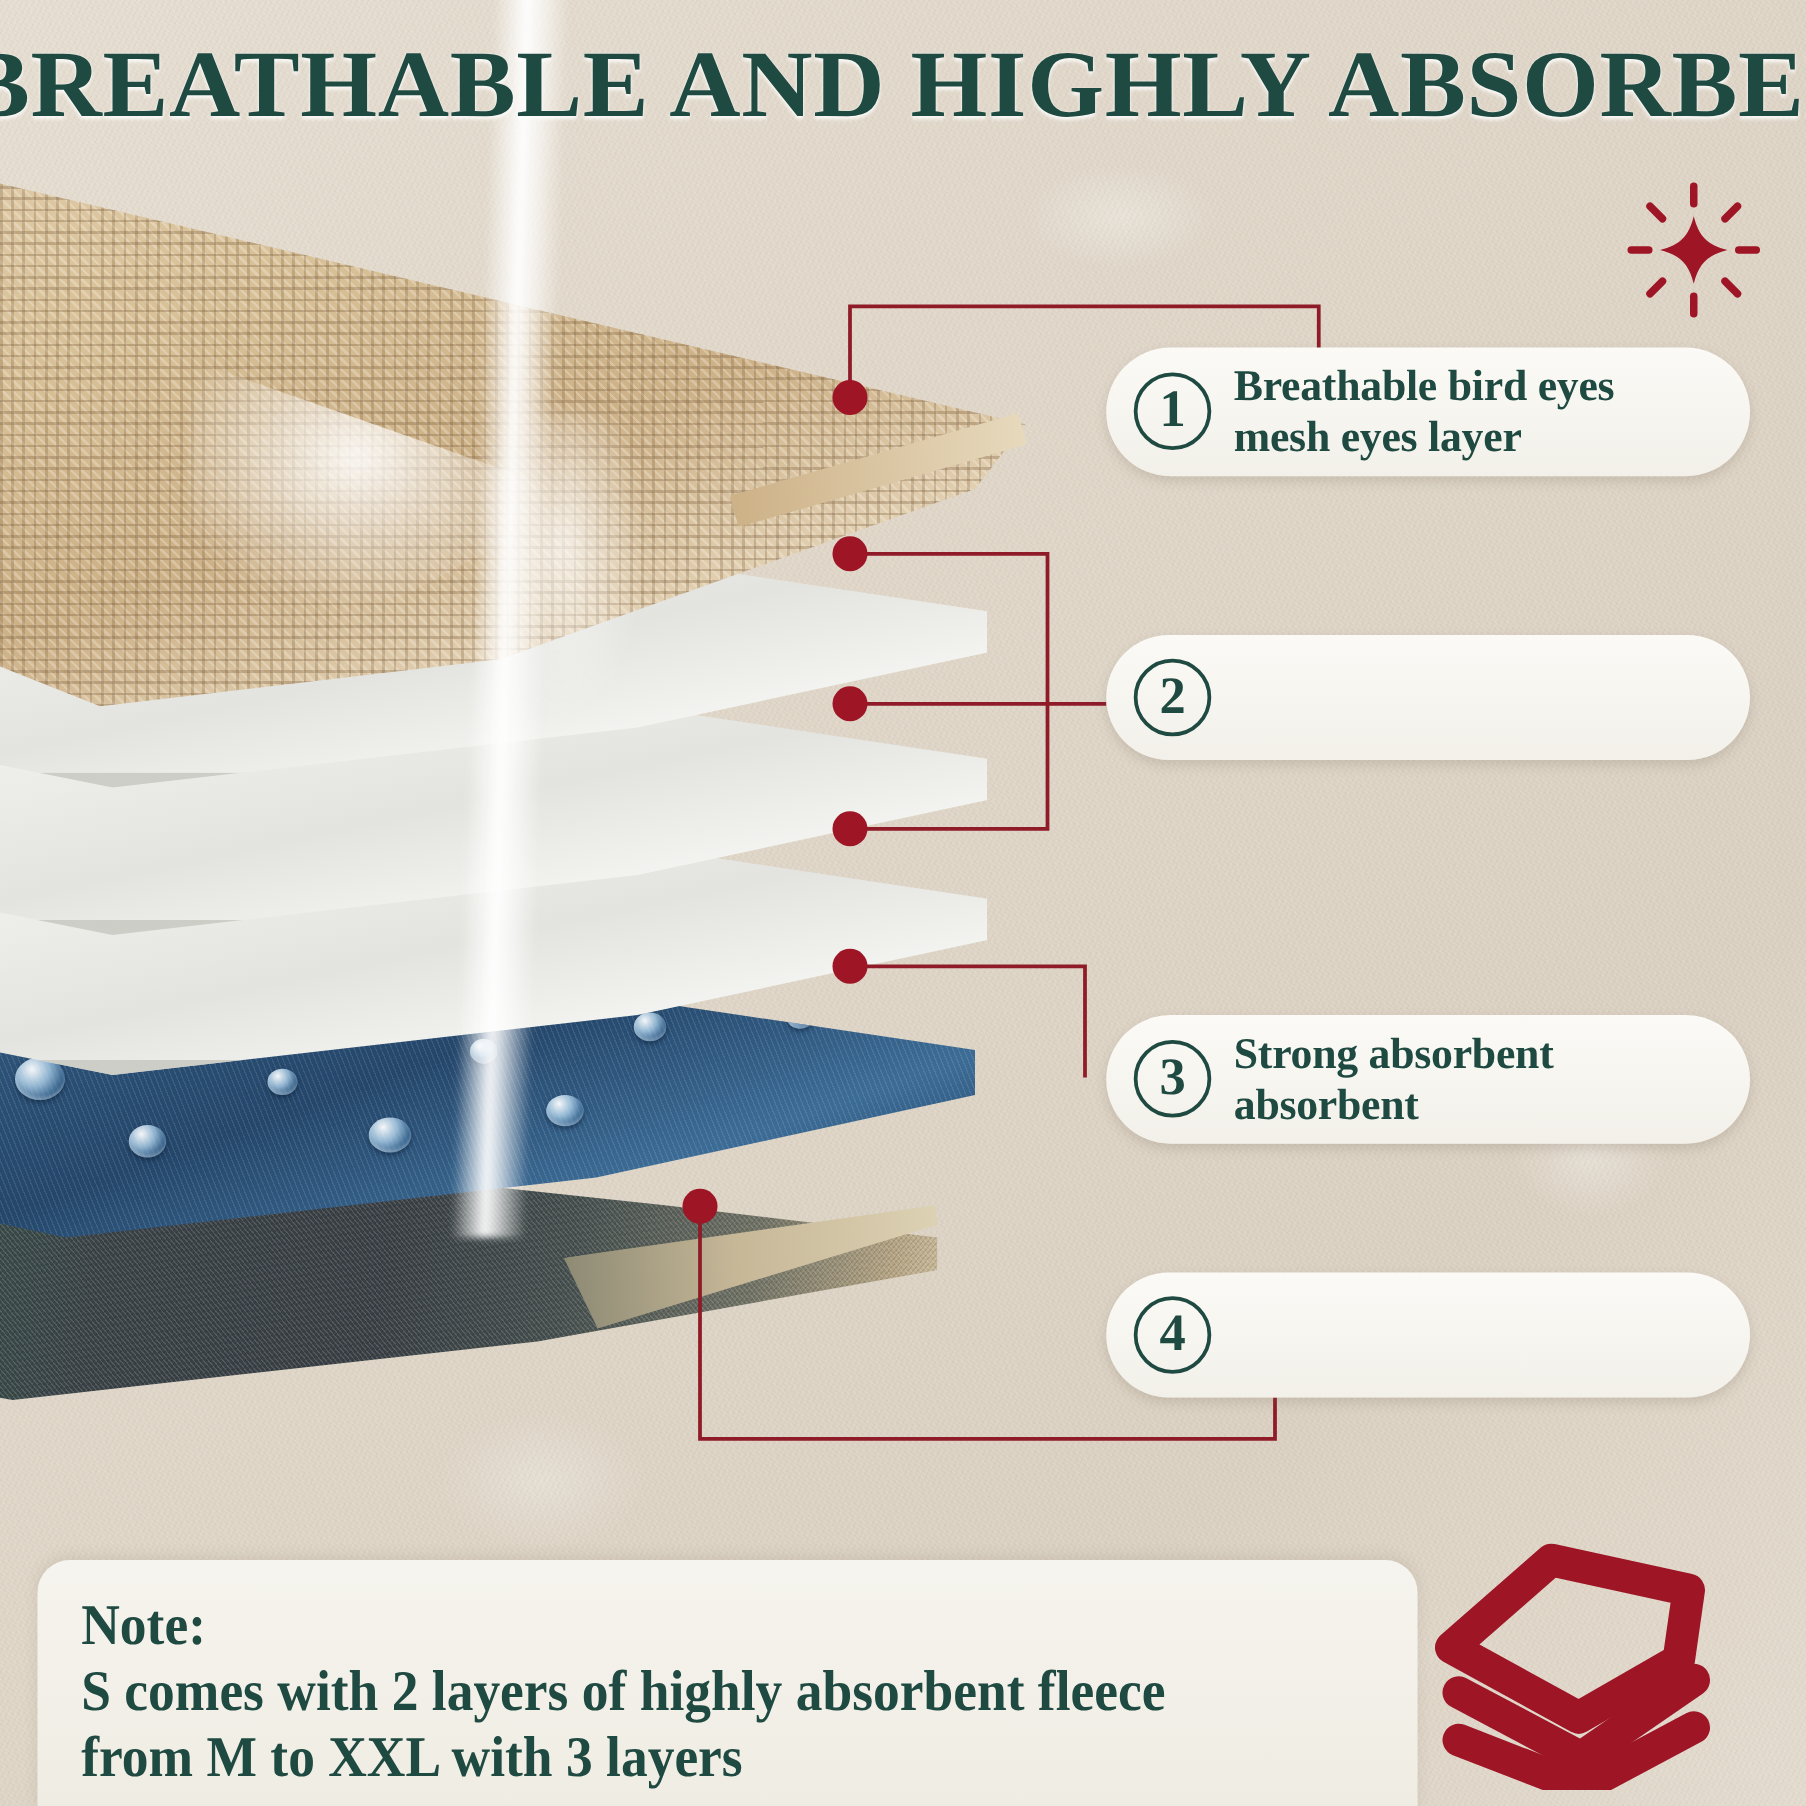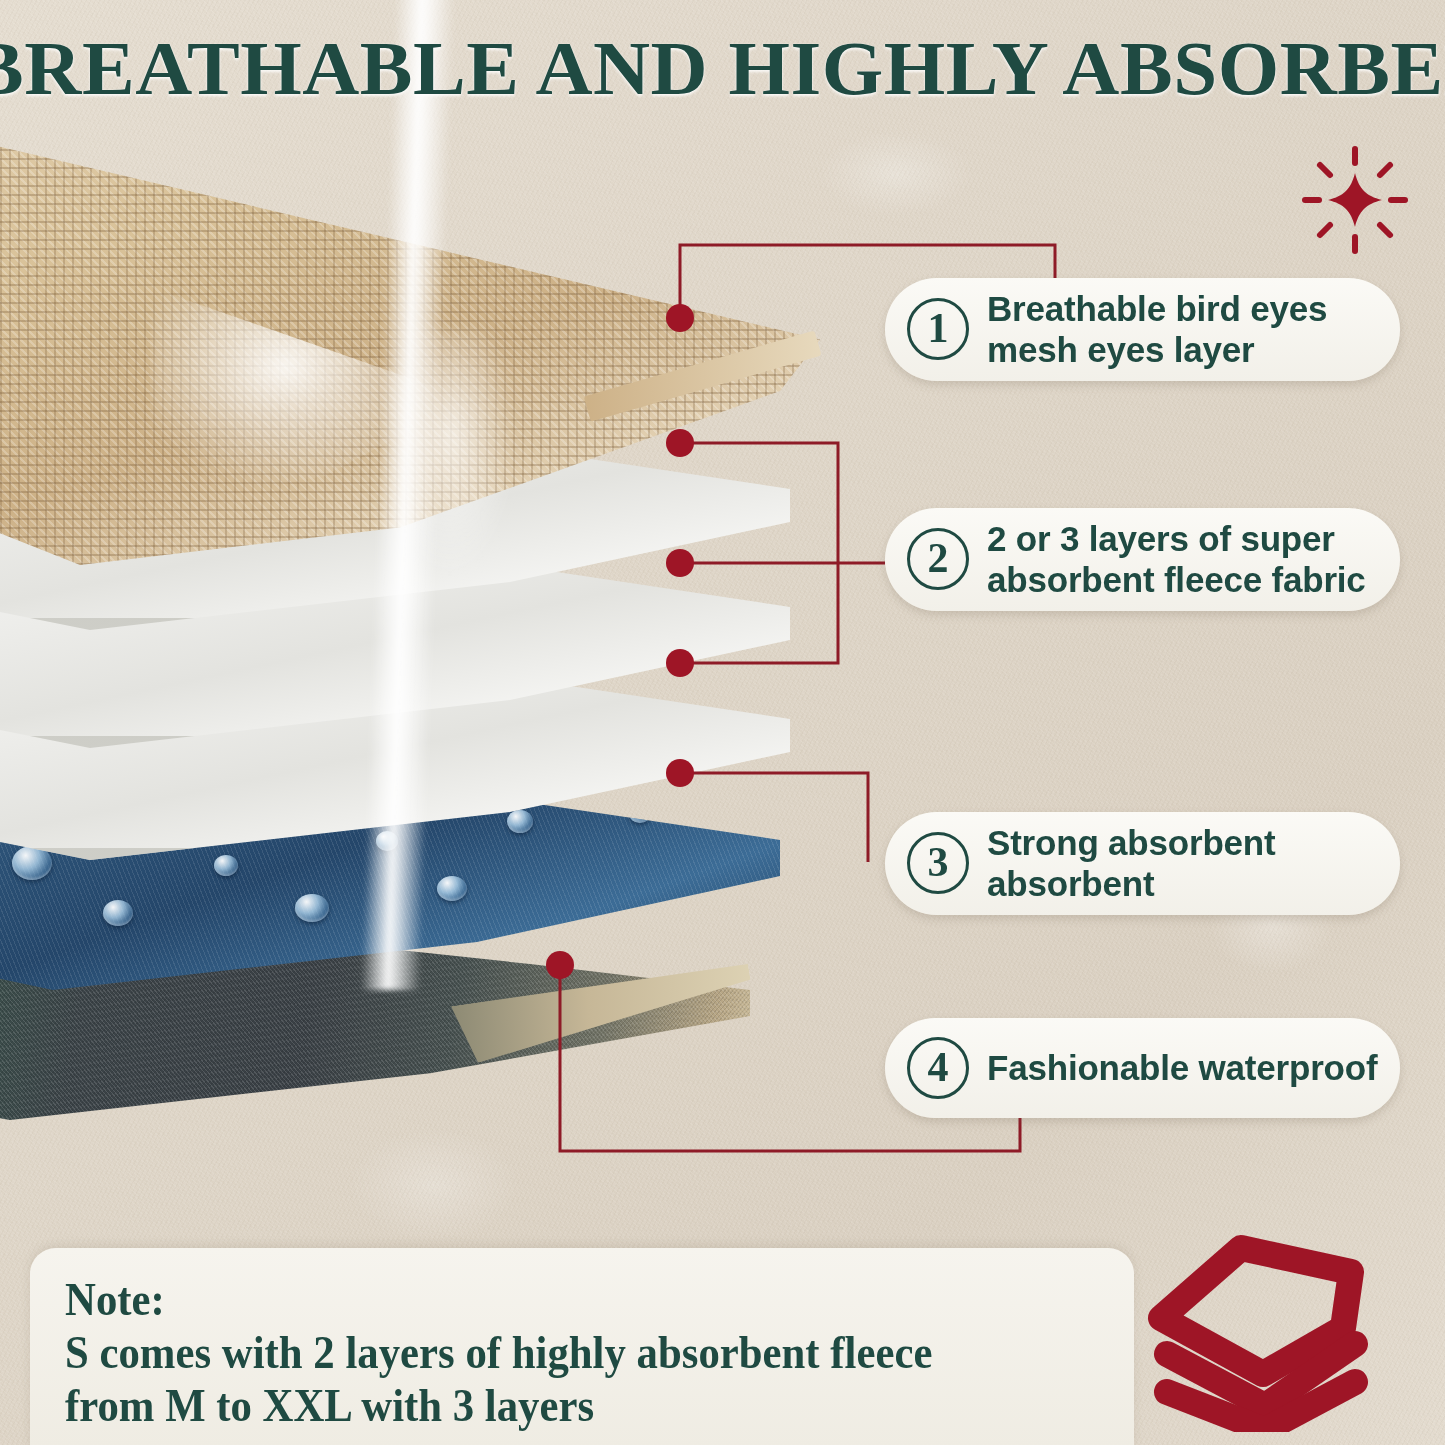--- a/index.html
+++ b/index.html
@@ -207,21 +207,21 @@
     border-radius:50%;
     display:flex; align-items:center; justify-content:center;
     font-family:"Liberation Serif", serif;
     font-weight:700;
     font-size:42px;
     line-height:1;
     color:#1f4a42;
     padding-bottom:3px;
   }
   .pill .txt {
-    font-family:Liberation Sans, sans-serif;
+    font-family:Liberation Serif, serif;
     font-weight:700;
     font-size:35px;
     line-height:1.18;
     color:#1f4a42;
     letter-spacing:-.2px;
   }
   #pill1 { top:278px; }
   #pill2 { top:508px; }
   #pill3 { top:812px; }
   #pill4 { top:1018px; }
@@ -353,38 +353,33 @@
   <div class="pill" id="pill1">
     <div class="num">1</div>
     <div class="txt">
       <div>Breathable bird eyes</div>
       <div>mesh eyes layer</div>
     </div>
   </div>
 
   <div class="pill" id="pill2">
     <div class="num">2</div>
-    <div class="txt">
-      <div>2 or 3 layers of super</div>
-      <div>absorbent fleece fabric</div>
-    </div>
   </div>
 
   <div class="pill" id="pill3">
     <div class="num">3</div>
     <div class="txt">
       <div>Strong absorbent</div>
       <div>absorbent</div>
     </div>
   </div>
 
   <div class="pill" id="pill4">
     <div class="num">4</div>
     <div class="txt">
-      <div>Fashionable waterproof</div>
     </div>
   </div>
 
   <div id="note">
     <div class="line">Note:</div>
     <div class="line">S comes with 2 layers of highly absorbent fleece</div>
     <div class="line">from M to XXL with 3 layers</div>
   </div>
 
   <svg id="layersIcon" viewBox="0 0 248 200">

